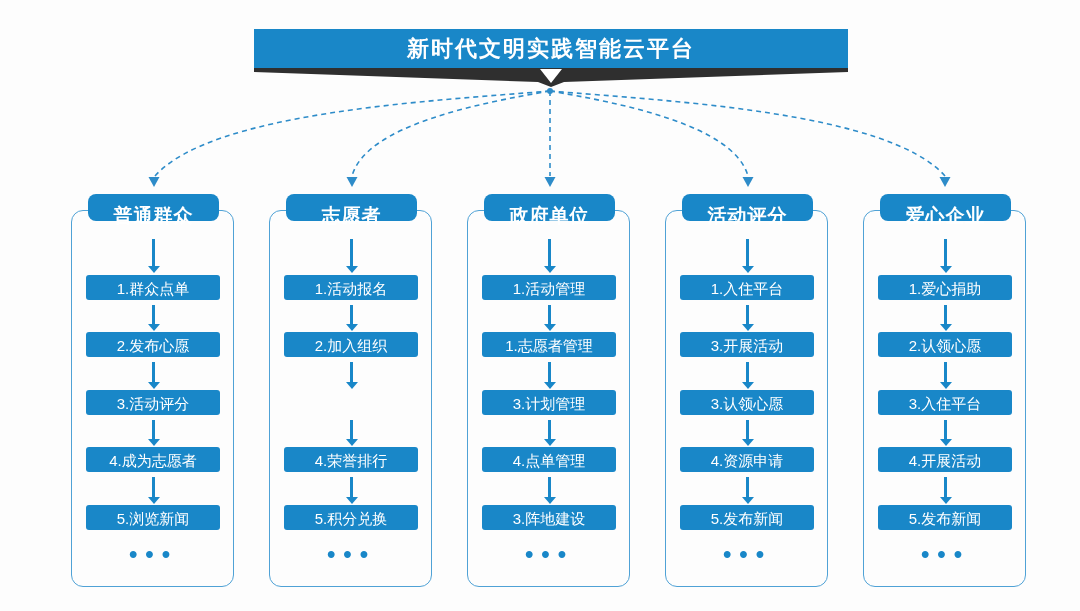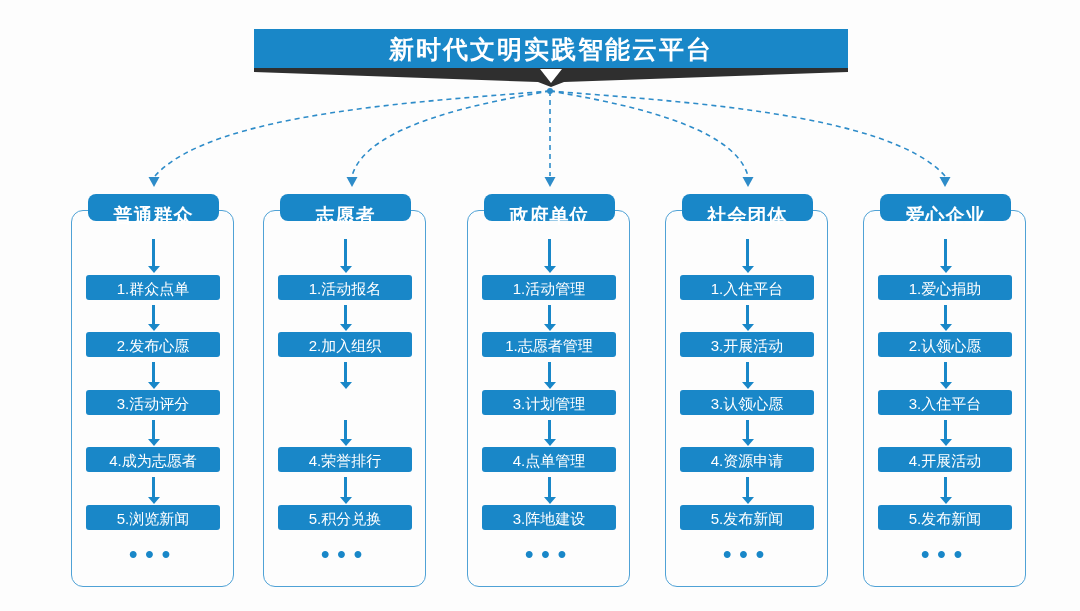--- a/index.html
+++ b/index.html
@@ -3,21 +3,21 @@
 <meta charset="utf-8">
 <style>
   html,body{margin:0;padding:0;background:#fdfdfd;}
   body{width:1080px;height:611px;position:relative;overflow:hidden;
        font-family:"Liberation Sans","DejaVu Sans",sans-serif;}
   .canvas{position:absolute;inset:0;}
 
   
   .banner{position:absolute;left:254px;top:29px;width:594px;height:39px;
           background:#1987c8;color:#fff;text-align:center;line-height:40px;
-          font-size:25px;font-weight:bold;letter-spacing:2px;}
+          font-size:22px;font-weight:bold;letter-spacing:2px;}
   .ribbon{position:absolute;left:254px;top:68px;width:594px;height:21px;}
 
   
   .fan{position:absolute;left:0;top:0;width:1080px;height:611px;pointer-events:none;}
 
   
   .column{position:absolute;top:180px;width:167px;height:410px;}
   .col-frame{position:absolute;left:1px;top:30px;width:161px;height:375px;
              border:1.5px solid #4fa2d6;border-radius:12px;background:transparent;}
   .col-header{position:absolute;left:18px;top:14px;width:131px;height:27px;
@@ -79,21 +79,21 @@
     <div class="step s2">2.发布心愿</div>
     <div class="v-arrow a2"></div>
     <div class="step s3">3.活动评分</div>
     <div class="v-arrow a3"></div>
     <div class="step s4">4.成为志愿者</div>
     <div class="v-arrow a4"></div>
     <div class="step s5">5.浏览新闻</div>
     <div class="dots">•••</div>
   </div>
 
-  <div class="column" style="left:262px">
+  <div class="column" style="left:268px">
     <div class="col-frame"></div>
     <div class="col-header">志愿者</div>
     <div class="v-arrow a-head"></div>
     <div class="step s1">1.活动报名</div>
     <div class="v-arrow a1"></div>
     <div class="step s2">2.加入组织</div>
     <div class="v-arrow a2"></div>
     <div class="v-arrow a3"></div>
     <div class="step s4">4.荣誉排行</div>
     <div class="v-arrow a4"></div>
@@ -112,21 +112,21 @@
     <div class="step s3">3.计划管理</div>
     <div class="v-arrow a3"></div>
     <div class="step s4">4.点单管理</div>
     <div class="v-arrow a4"></div>
     <div class="step s5">3.阵地建设</div>
     <div class="dots">•••</div>
   </div>
 
   <div class="column" style="left:664px">
     <div class="col-frame"></div>
-    <div class="col-header">社会团体</div>
+    <div class="col-header">活动评分</div>
     <div class="v-arrow a-head"></div>
     <div class="step s1">1.入住平台</div>
     <div class="v-arrow a1"></div>
     <div class="step s2">3.开展活动</div>
     <div class="v-arrow a2"></div>
     <div class="step s3">3.认领心愿</div>
     <div class="v-arrow a3"></div>
     <div class="step s4">4.资源申请</div>
     <div class="v-arrow a4"></div>
     <div class="step s5">5.发布新闻</div>

